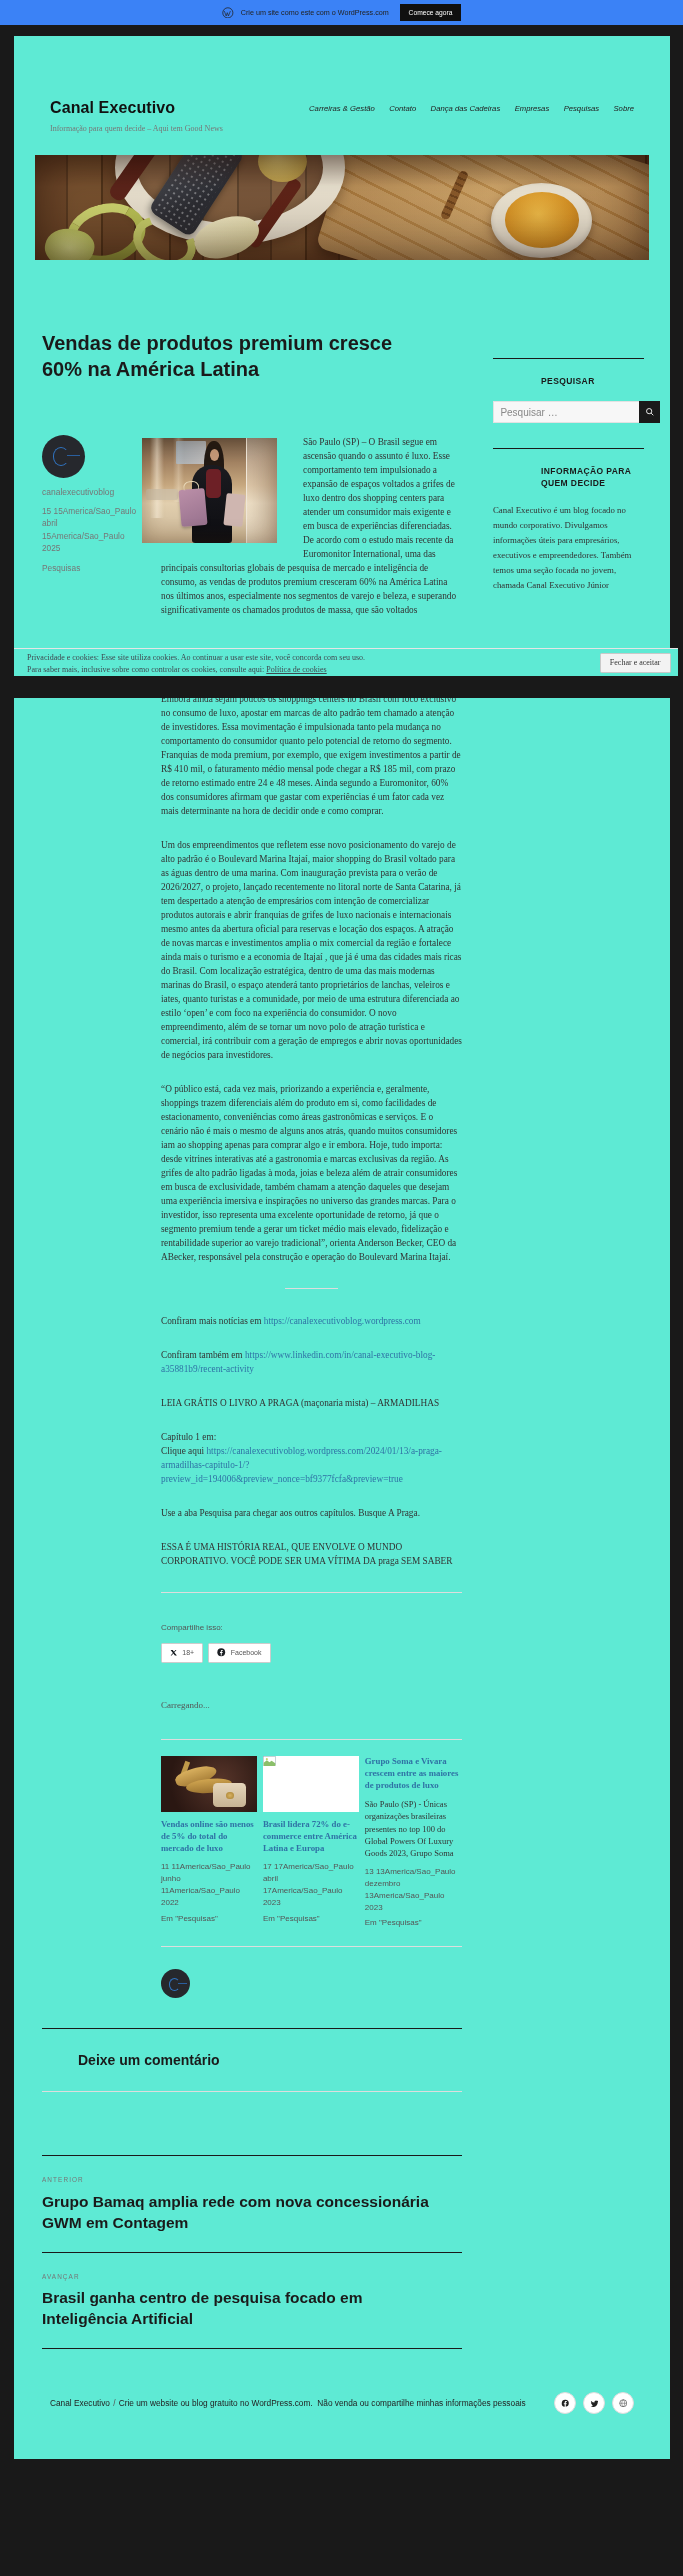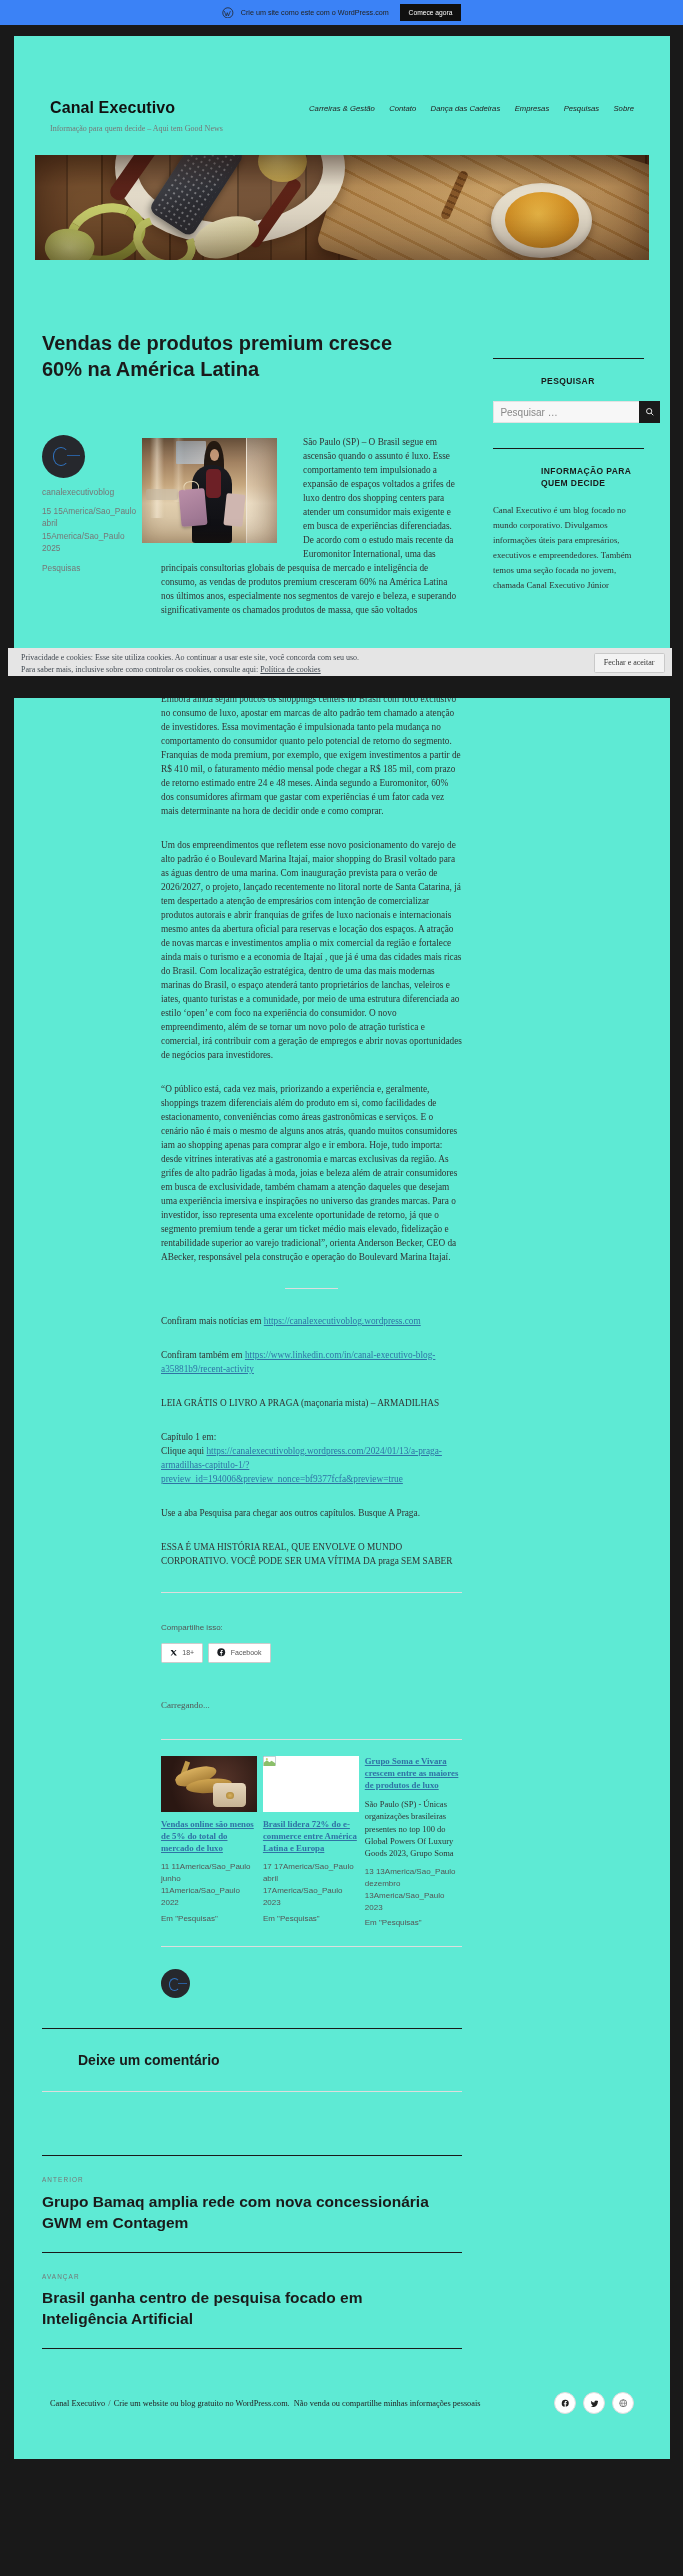--- a/index.html
+++ b/index.html
@@ -86,21 +86,21 @@
   .avatar-lg { width:43px; height:43px; }
   .avatar-sm { width:29px; height:29px; }
   .avatar-sm::before { border-width:1.1px; }
   .meta-author { margin-top:9.6px; color:#767676; font-size:8.5px; text-decoration:none; display:block; }
   .meta-date { margin-top:7.5px; color:#767676; font-size:8.3px; line-height:1.5; width:100px; }
   .meta-cat { margin-top:8.5px; color:#767676; font-size:8.3px; text-decoration:none; display:block; }
 
   .post-content { width:301px; font-family:"Liberation Serif","DejaVu Serif",serif;
     font-size:9.3px; line-height:14px; color:#333; }
   .post-content p { margin:0 0 20px; }
-  .post-content a { color:#2f73a5; text-decoration:underline; overflow-wrap:break-word; }
+  .post-content a { color:#2f73a5; overflow-wrap:break-word; }
   p.p-gap { margin-top:75px; }
 
   
   .mall { float:left; width:135px; height:105px; margin:3.2px 26px 9.6px -19px; position:relative; overflow:hidden;
     background:linear-gradient(180deg,#6e5843 0,#a08060 22%,#c7a87f 45%,#e2cfae 62%,#d9c6a6 75%,#c2ab8a 100%); }
   .m-col1 { position:absolute; left:7.5px; top:0; width:14px; height:80px;
     background:linear-gradient(90deg,rgba(250,240,220,0),rgba(255,245,225,.55),rgba(250,240,220,0)); }
   .m-col2 { position:absolute; left:31px; top:0; width:10.7px; height:64px; opacity:.5;
     background:linear-gradient(90deg,rgba(250,240,220,0),rgba(255,245,225,.6),rgba(250,240,220,0)); }
   .m-poster { position:absolute; left:34px; top:3.2px; width:30px; height:23.5px; border-radius:1.1px; opacity:.75;
@@ -160,30 +160,30 @@
   .comments-light-hr { border:0; border-top:0.5px solid #ddd; margin:23.5px 0 0; }
   .comment-space { height:63px; }
 
   .postnav-hr { border:0; border-top:1.6px solid #1a1a1a; margin:0; }
   .postnav-label { margin-top:20px; font-size:6.4px; letter-spacing:1.1px; color:#767676; }
   .postnav-title { margin:8.5px 0 18px; font-size:15.5px; font-weight:800; line-height:1.35; color:#1a1a1a;
     max-width:406px; text-decoration:none; display:block; }
   .postnav-title.next { max-width:374px; }
 
   .site-footer { margin-top:43px; padding:0 36px 45px; display:flex; justify-content:space-between; align-items:center;
-    font-family:Liberation Serif, serif; font-size:8.3px; color:#222; }
+    font-family:Liberation Sans, sans-serif; font-size:8.3px; color:#222; }
   .footer-links a { color:#222; text-decoration:none; }
   .footer-sep { color:#555; padding:0 3.2px; }
   .social { display:flex; gap:6.4px; }
   .social-circle { width:22.4px; height:22.4px; border:0.5px solid #ddd; border-radius:50%;
     display:flex; align-items:center; justify-content:center; background:#fff; }
 
   
   .seam { position:absolute; top:676px; left:0; width:683px; height:22.4px; background:#191919; z-index:49; }
-  .cookie-bar { position:absolute; top:648px; left:8px; width:664px; height:28px; background:#e5e5e5; z-index:50;
+  .cookie-bar { position:absolute; top:648px; left:14px; width:664px; height:28px; background:#5eead4; z-index:50;
     border-top:0.5px solid #e5e5e5; padding:3.2px 91px 3.2px 13px;
     font-family:"Liberation Serif","DejaVu Serif",serif; font-size:8px; color:#404850; line-height:11.7px; }
   .cookie-bar a { color:#404850; text-decoration:underline; }
   .cookie-btn { position:absolute; right:7.5px; top:3.7px; padding:4.8px 9px; background:#f3f3f3;
     border:0.5px solid #c9c9c9; border-radius:1.6px; font-family:"Liberation Serif","DejaVu Serif",serif;
     font-size:8px; color:#333; }
 
   .sidebar { position:absolute; top:28px; right:26px; width:151px; }
   .widget { border-top:1.1px solid #1a1a1a; padding-top:16px; margin-bottom:24.6px; }
   .widget-title { font-size:8.5px; font-weight:800; letter-spacing:0.4px; color:#1a1a1a; margin:0; line-height:1.45;padding-left:48px; }

